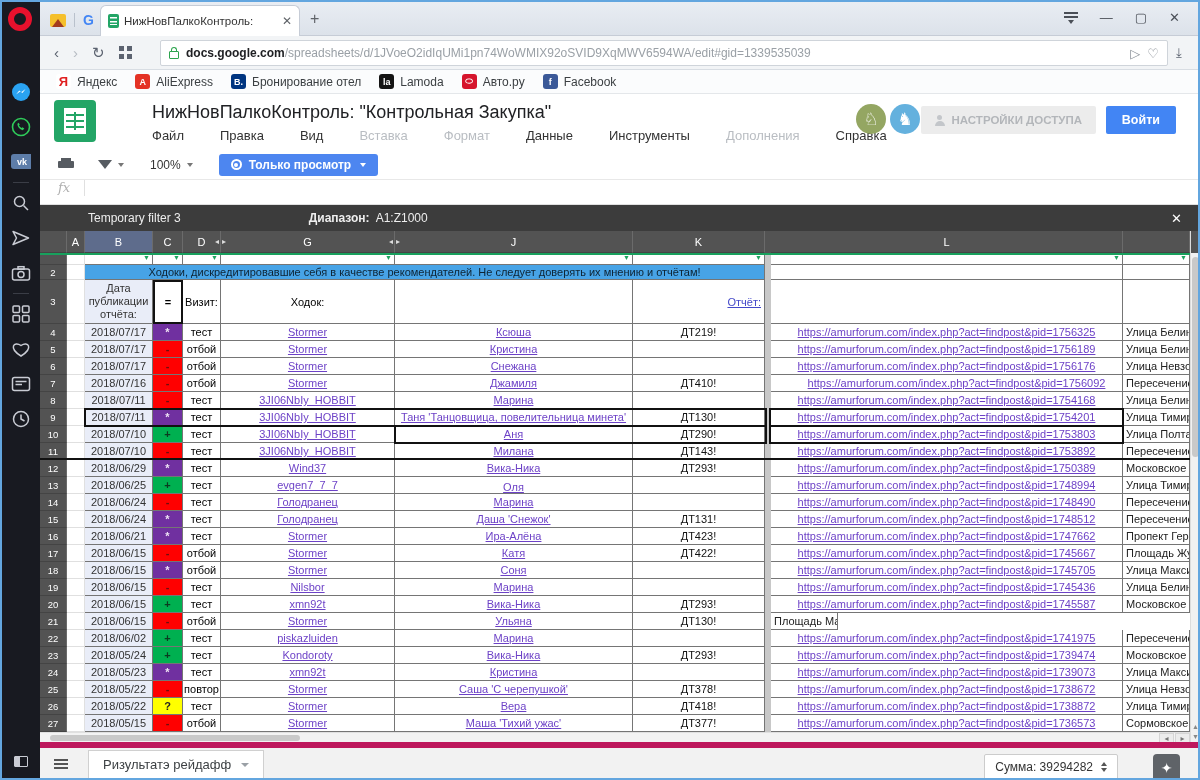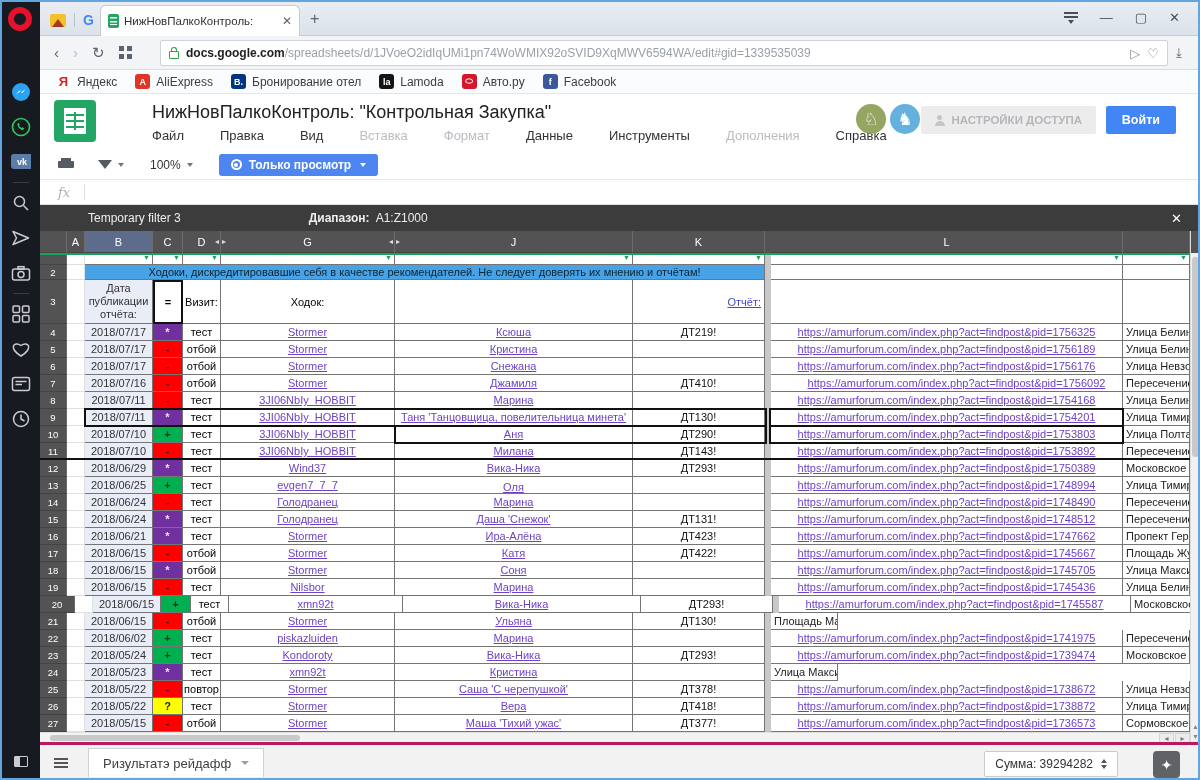--- a/index.html
+++ b/index.html
@@ -74,21 +74,21 @@
 .print-ico{margin-left:18px;width:16px;height:13px;position:relative}
 .print-ico:before{content:"";position:absolute;left:0;top:3px;width:16px;height:7px;background:#565b61;border-radius:1px}
 .print-ico:after{content:"";position:absolute;left:3px;top:0;width:10px;height:3px;background:#565b61}
 .funnel{margin-left:24px;width:0;height:0;border-left:7px solid transparent;border-right:7px solid transparent;border-top:9px solid #565b61;position:relative}
 .caret{width:0;height:0;border-left:3.5px solid transparent;border-right:3.5px solid transparent;border-top:4px solid #777;margin-left:6px}
 .zoom-ctl{margin-left:26px;font-size:12px;color:#333;display:flex;align-items:center}
 .viewonly{margin-left:26px;height:22px;background:#4d86f0;border-radius:3px;color:#fff;font-size:12px;font-weight:bold;display:flex;align-items:center;gap:7px;padding:0 12px}
 .eye{width:11px;height:11px;border:2px solid #fff;border-radius:50%;position:relative}
 .eye:after{content:"";position:absolute;left:1.5px;top:1.5px;width:4px;height:4px;border-radius:50%;background:#fff}
 .viewonly .caret{border-top-color:#fff;margin-left:2px}
-.formula{left:38px;top:177px;right:0;height:26px;background:#fff;border-top:1px solid #e8e8e8;border-bottom:1px solid #e0e0e0;display:flex;align-items:center}
+.formula{left:38px;top:177px;right:0;height:26px;background:#fff;border-top:1px solid #e8e8e8;border-bottom:1px solid #e0e0e0;display:flex;}
 .fx{font-family:"DejaVu Serif",serif;font-style:italic;color:#b0b0b0;font-size:13px;margin-left:18px}
 .fx-sep{width:1px;height:16px;background:#e0e0e0;margin-left:14px}
 
 .filterbar{left:38px;top:203px;right:0;height:26px;background:#3c3c3c;color:#eee;display:flex;align-items:center;font-size:12px}
 .fb-name{margin-left:48px}
 .fb-range{margin-left:128px}
 .fb-range b{font-weight:bold;margin-right:6px}
 .fb-close{position:absolute;right:16px;font-size:13px;color:#fff}
 
 .grid{left:38px;top:229px;width:1150px;height:501px;background:#fff;font-size:11px}
@@ -118,21 +118,21 @@
 .frozline{position:absolute;left:0;width:1150px;height:2px;background:#111;z-index:6}
 
 .vscroll{left:1188px;top:229px;width:10px;height:511px;background:#f1f1f1;border-left:1px solid #dcdcdc}
 .vs-hdr{position:absolute;left:0;top:0;width:100%;height:22px;background:#535353}
 .vs-thumb{position:absolute;left:1px;top:26px;width:7px;height:200px;background:#c9c9c9;border-radius:4px}
 .vs-arrow{position:absolute;left:0;width:100%;text-align:center;font-size:7px;color:#888}
 .hscroll{left:38px;top:730px;width:1150px;height:10px;background:#f3f3f3;border-top:1px solid #e0e0e0}
 .hs-thumb{position:absolute;left:10px;top:2px;width:250px;height:6px;background:#c9c9c9;border-radius:3px}
 .hs-btn{position:absolute;top:0;width:15px;height:10px;color:#777;font-size:8px;text-align:center;line-height:10px;background:#ececec;border:1px solid #d5d5d5}
 
-.bottombar{left:38px;top:740px;right:0;height:38px;background:#f2f2f2;border-top:3px solid #be185d;display:flex;align-items:center}
+.bottombar{left:38px;top:740px;right:0;height:38px;background:#f2f2f2;border-top:6px solid #be185d;display:flex;align-items:center}
 .hamb{margin-left:14px;width:14px;height:10px;background:
  linear-gradient(#555,#555) 0 0/100% 2px no-repeat,
  linear-gradient(#555,#555) 0 4px/100% 2px no-repeat,
  linear-gradient(#555,#555) 0 8px/100% 2px no-repeat}
 .sheettab{margin-left:20px;height:29px;background:#fff;border:1px solid #d0d0d0;border-bottom:none;display:flex;align-items:center;gap:10px;padding:0 14px;font-size:13px;color:#3c4043}
 .tab-caret{width:0;height:0;border-left:4px solid transparent;border-right:4px solid transparent;border-top:4.5px solid #9aa0a6}
 .sumbox{position:absolute;right:80px;top:6px;height:26px;background:#fff;border:1px solid #ccc;border-radius:2px;display:flex;align-items:center;gap:8px;padding:0 10px;font-size:12px;color:#333}
 .sortarr{display:flex;flex-direction:column;gap:2px}
 .sortarr i{width:0;height:0;border-left:3.5px solid transparent;border-right:3.5px solid transparent}
 .sortarr .up{border-bottom:4px solid #555}.sortarr .dn{border-top:4px solid #555}
@@ -732,21 +732,21 @@
           <span class="link">Марина</span>
         </div>
         <div class="cell kcell" style="width: 132px;"></div>
         <div class="cell sepcol" style="width: 6px;"></div>
         <div class="cell " style="width: 352px;">
           <span class="link">https://amurforum.com/index.php?act=findpost&amp;pid=1745436</span>
         </div>
         <div class="cell addrm" style="width: 67px;">Улица Белин</div>
       </div>
       <div class="grow dr">
-        <div class="cell gut" style="width: 35px;">20</div>
+        <div class="cell gut" style="width: 27px;">20</div>
         <div class="cell lt" style="width: 18px;"></div>
         <div class="cell datebg" style="width: 68px;">2018/06/15</div>
         <div class="cell mark" style="width: 30px; background: rgb(0, 176, 80); color: rgb(12, 59, 32);">+</div>
         <div class="cell " style="width: 38px;">тест</div>
         <div class="cell " style="width: 174px;">
           <span class="link">xmn92t</span>
         </div>
         <div class="cell " style="width: 238px;">
           <span class="link">Вика-Ника</span>
         </div>
@@ -818,20 +818,23 @@
         <div class="cell mark" style="width: 30px; background: rgb(112, 48, 160); color: rgb(239, 227, 245);">*</div>
         <div class="cell " style="width: 38px;">тест</div>
         <div class="cell " style="width: 174px;">
           <span class="link">xmn92t</span>
         </div>
         <div class="cell " style="width: 238px;">
           <span class="link">Кристина</span>
         </div>
         <div class="cell kcell" style="width: 132px;"></div>
         <div class="cell sepcol" style="width: 6px;"></div>
+        <div class="cell " style="width: 352px;">
+          <span class="link">https://amurforum.com/index.php?act=findpost&amp;pid=1739073</span>
+        </div>
         <div class="cell addrm" style="width: 67px;">Улица Макси</div>
       </div>
       <div class="grow dr">
         <div class="cell gut" style="width: 27px;">25</div>
         <div class="cell lt" style="width: 18px;"></div>
         <div class="cell datebg" style="width: 68px;">2018/05/22</div>
         <div class="cell mark" style="width: 30px; background: rgb(255, 0, 0); color: rgb(107, 15, 15);">-</div>
         <div class="cell " style="width: 38px;">повтор</div>
         <div class="cell " style="width: 174px;">
           <span class="link">Stormer</span>

